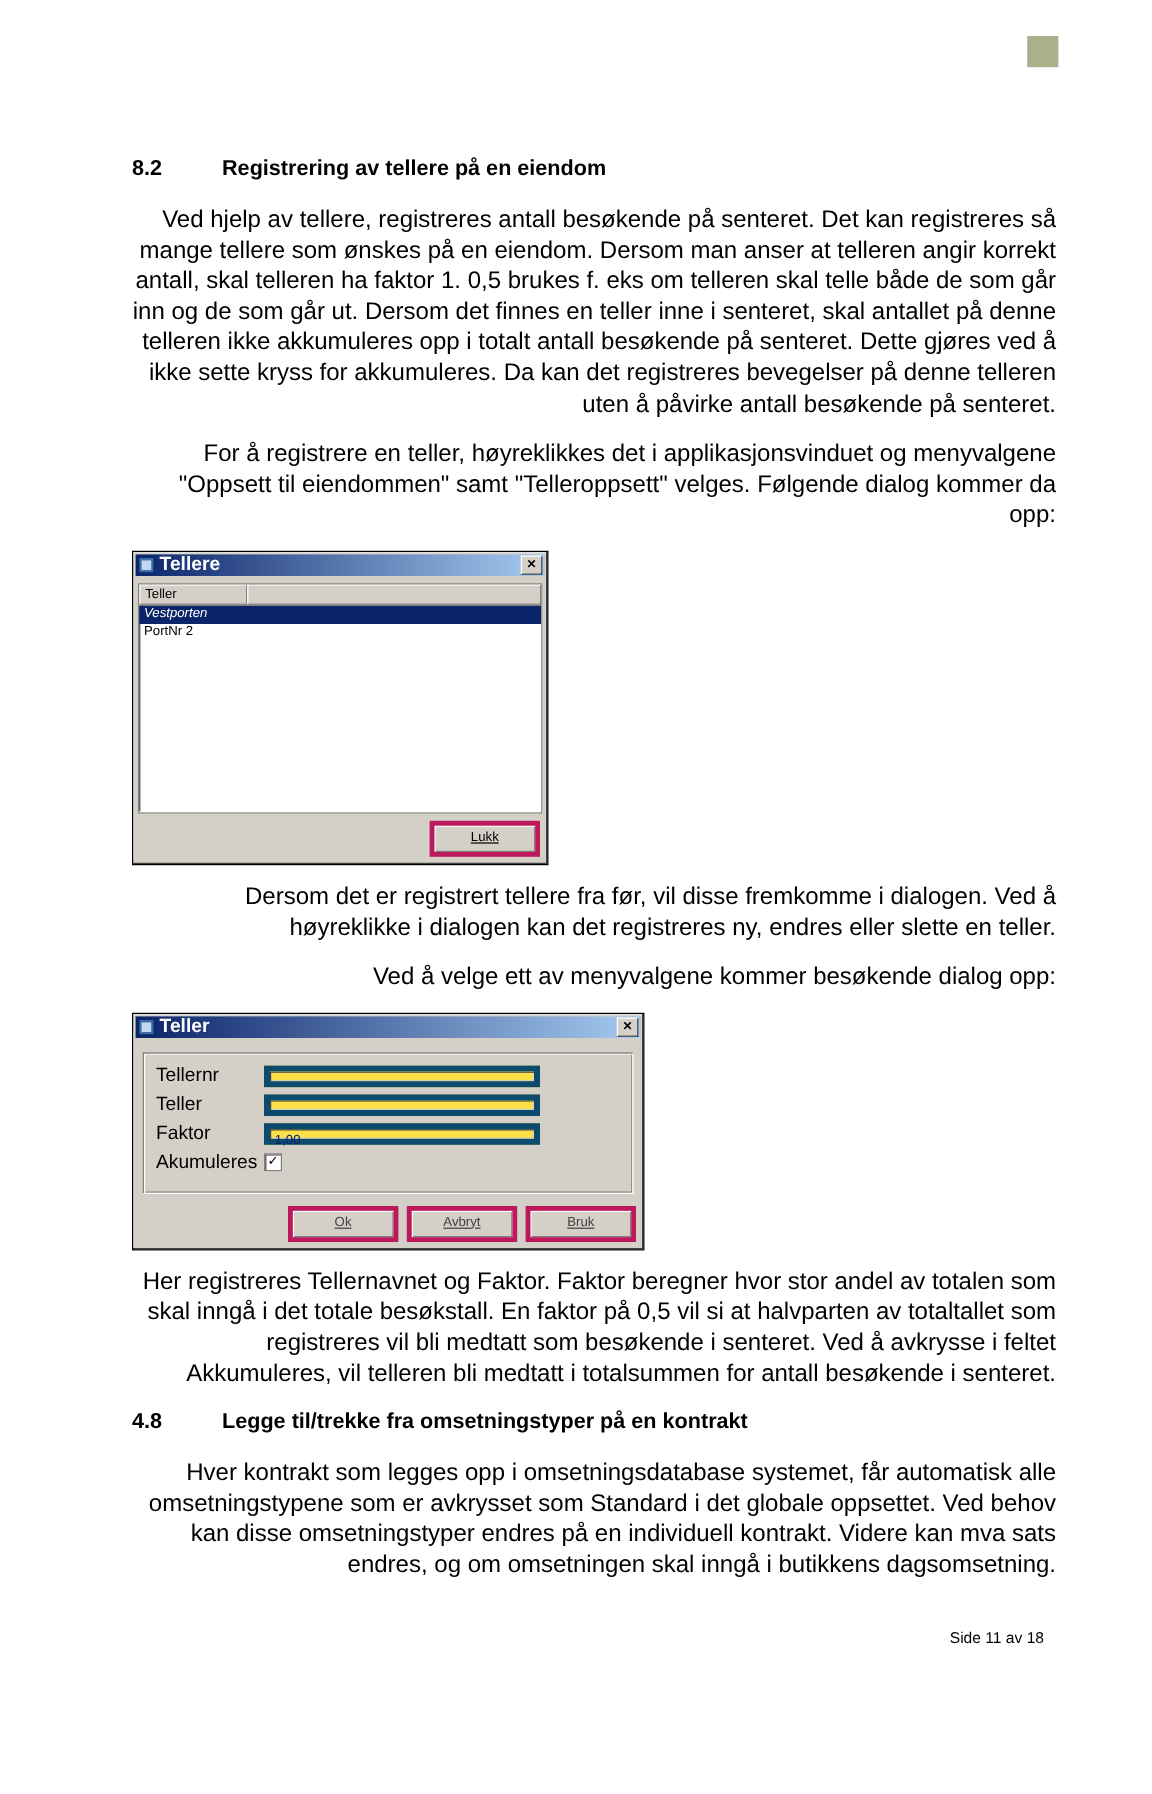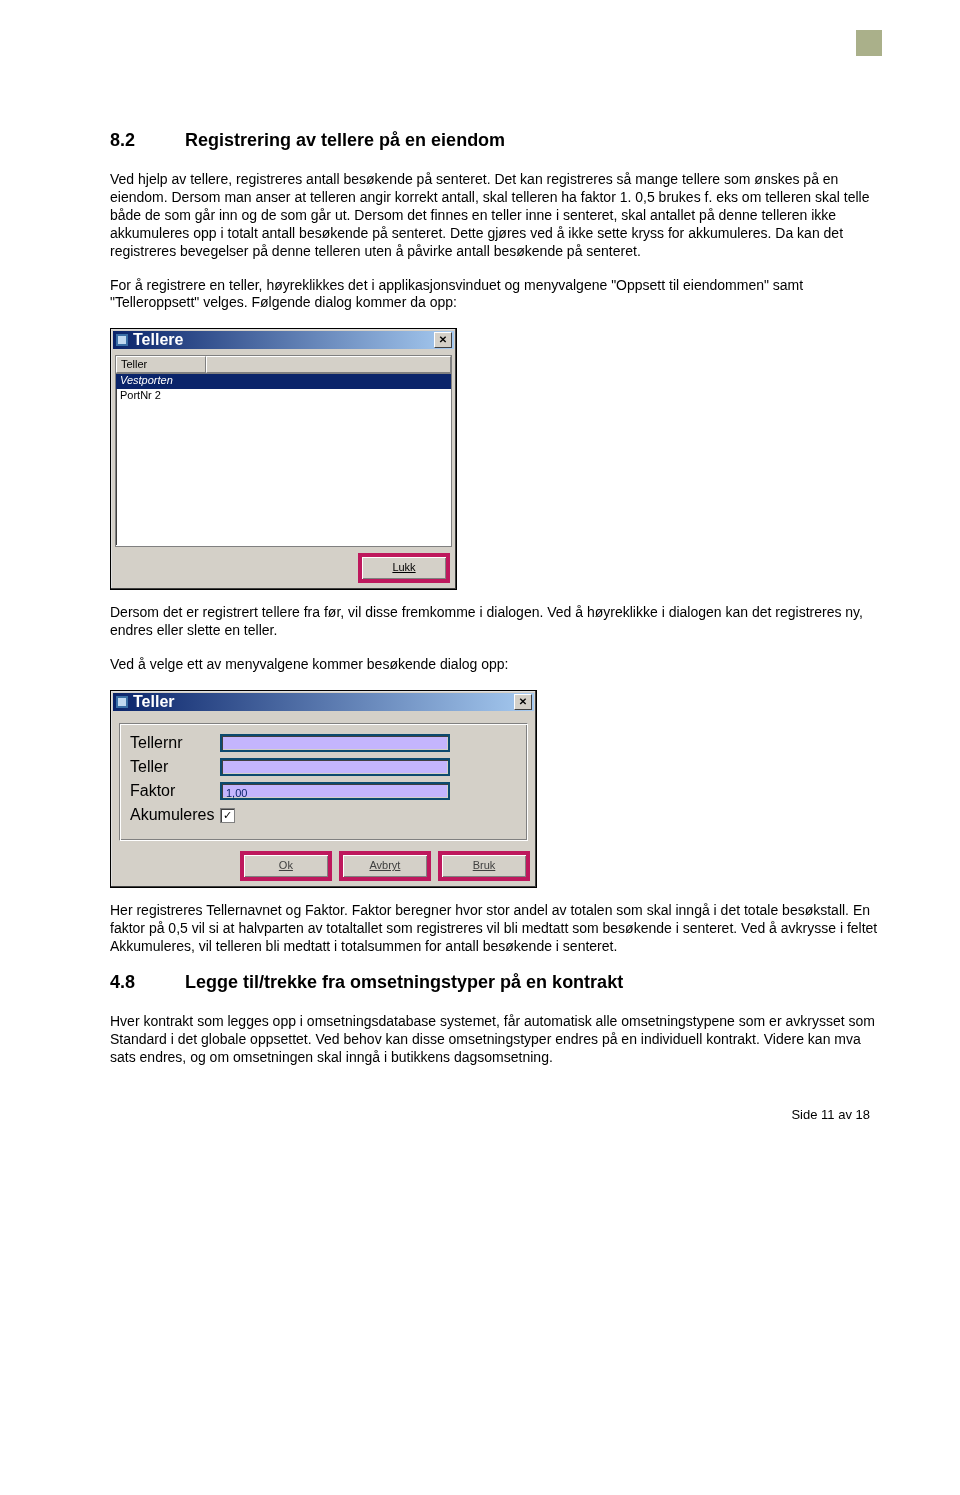--- a/index.html
+++ b/index.html
@@ -20,23 +20,24 @@
     height: 26px;
     background: #aab08a;
   }
   h2.section {
     font-size: 18px;
     font-weight: bold;
     margin: 70px 0 20px 0;
   }
   h2.section .num { display:inline-block; width: 70px; }
   p {
-    font-size: 14px;
+    font-size: 20px;
     line-height: 1.28;
     margin: 0 0 16px 0;
+    text-align: right;
   }
   .footer {
     text-align: right;
     font-size: 13px;
     margin-top: 40px;
     padding-right: 10px;
   }
 
   
   .dialog {
@@ -133,22 +134,22 @@
     margin: 6px 4px 4px 4px;
     padding: 10px 10px 10px 10px;
   }
   .form-row {
     display: flex;
     align-items: center;
     margin-bottom: 6px;
   }
   .form-row .lbl { width: 90px; font-size: 16px; }
   .txt {
-    background: #c4b5fd;
-    border: 2px solid #0c4a6e;
+    background: #fde047;
+    border: 5px solid #0c4a6e;
     box-shadow: inset 1px 1px 0 #404040, inset -1px -1px 0 #d4d0c8;
     height: 18px; line-height: 18px;
     width: 230px;
     padding: 0 4px; font-size: 11px;
     box-sizing: border-box;
   }
   .chk {
     width: 13px; height: 13px;
     background: #fff;
     border: 1px solid #808080;

